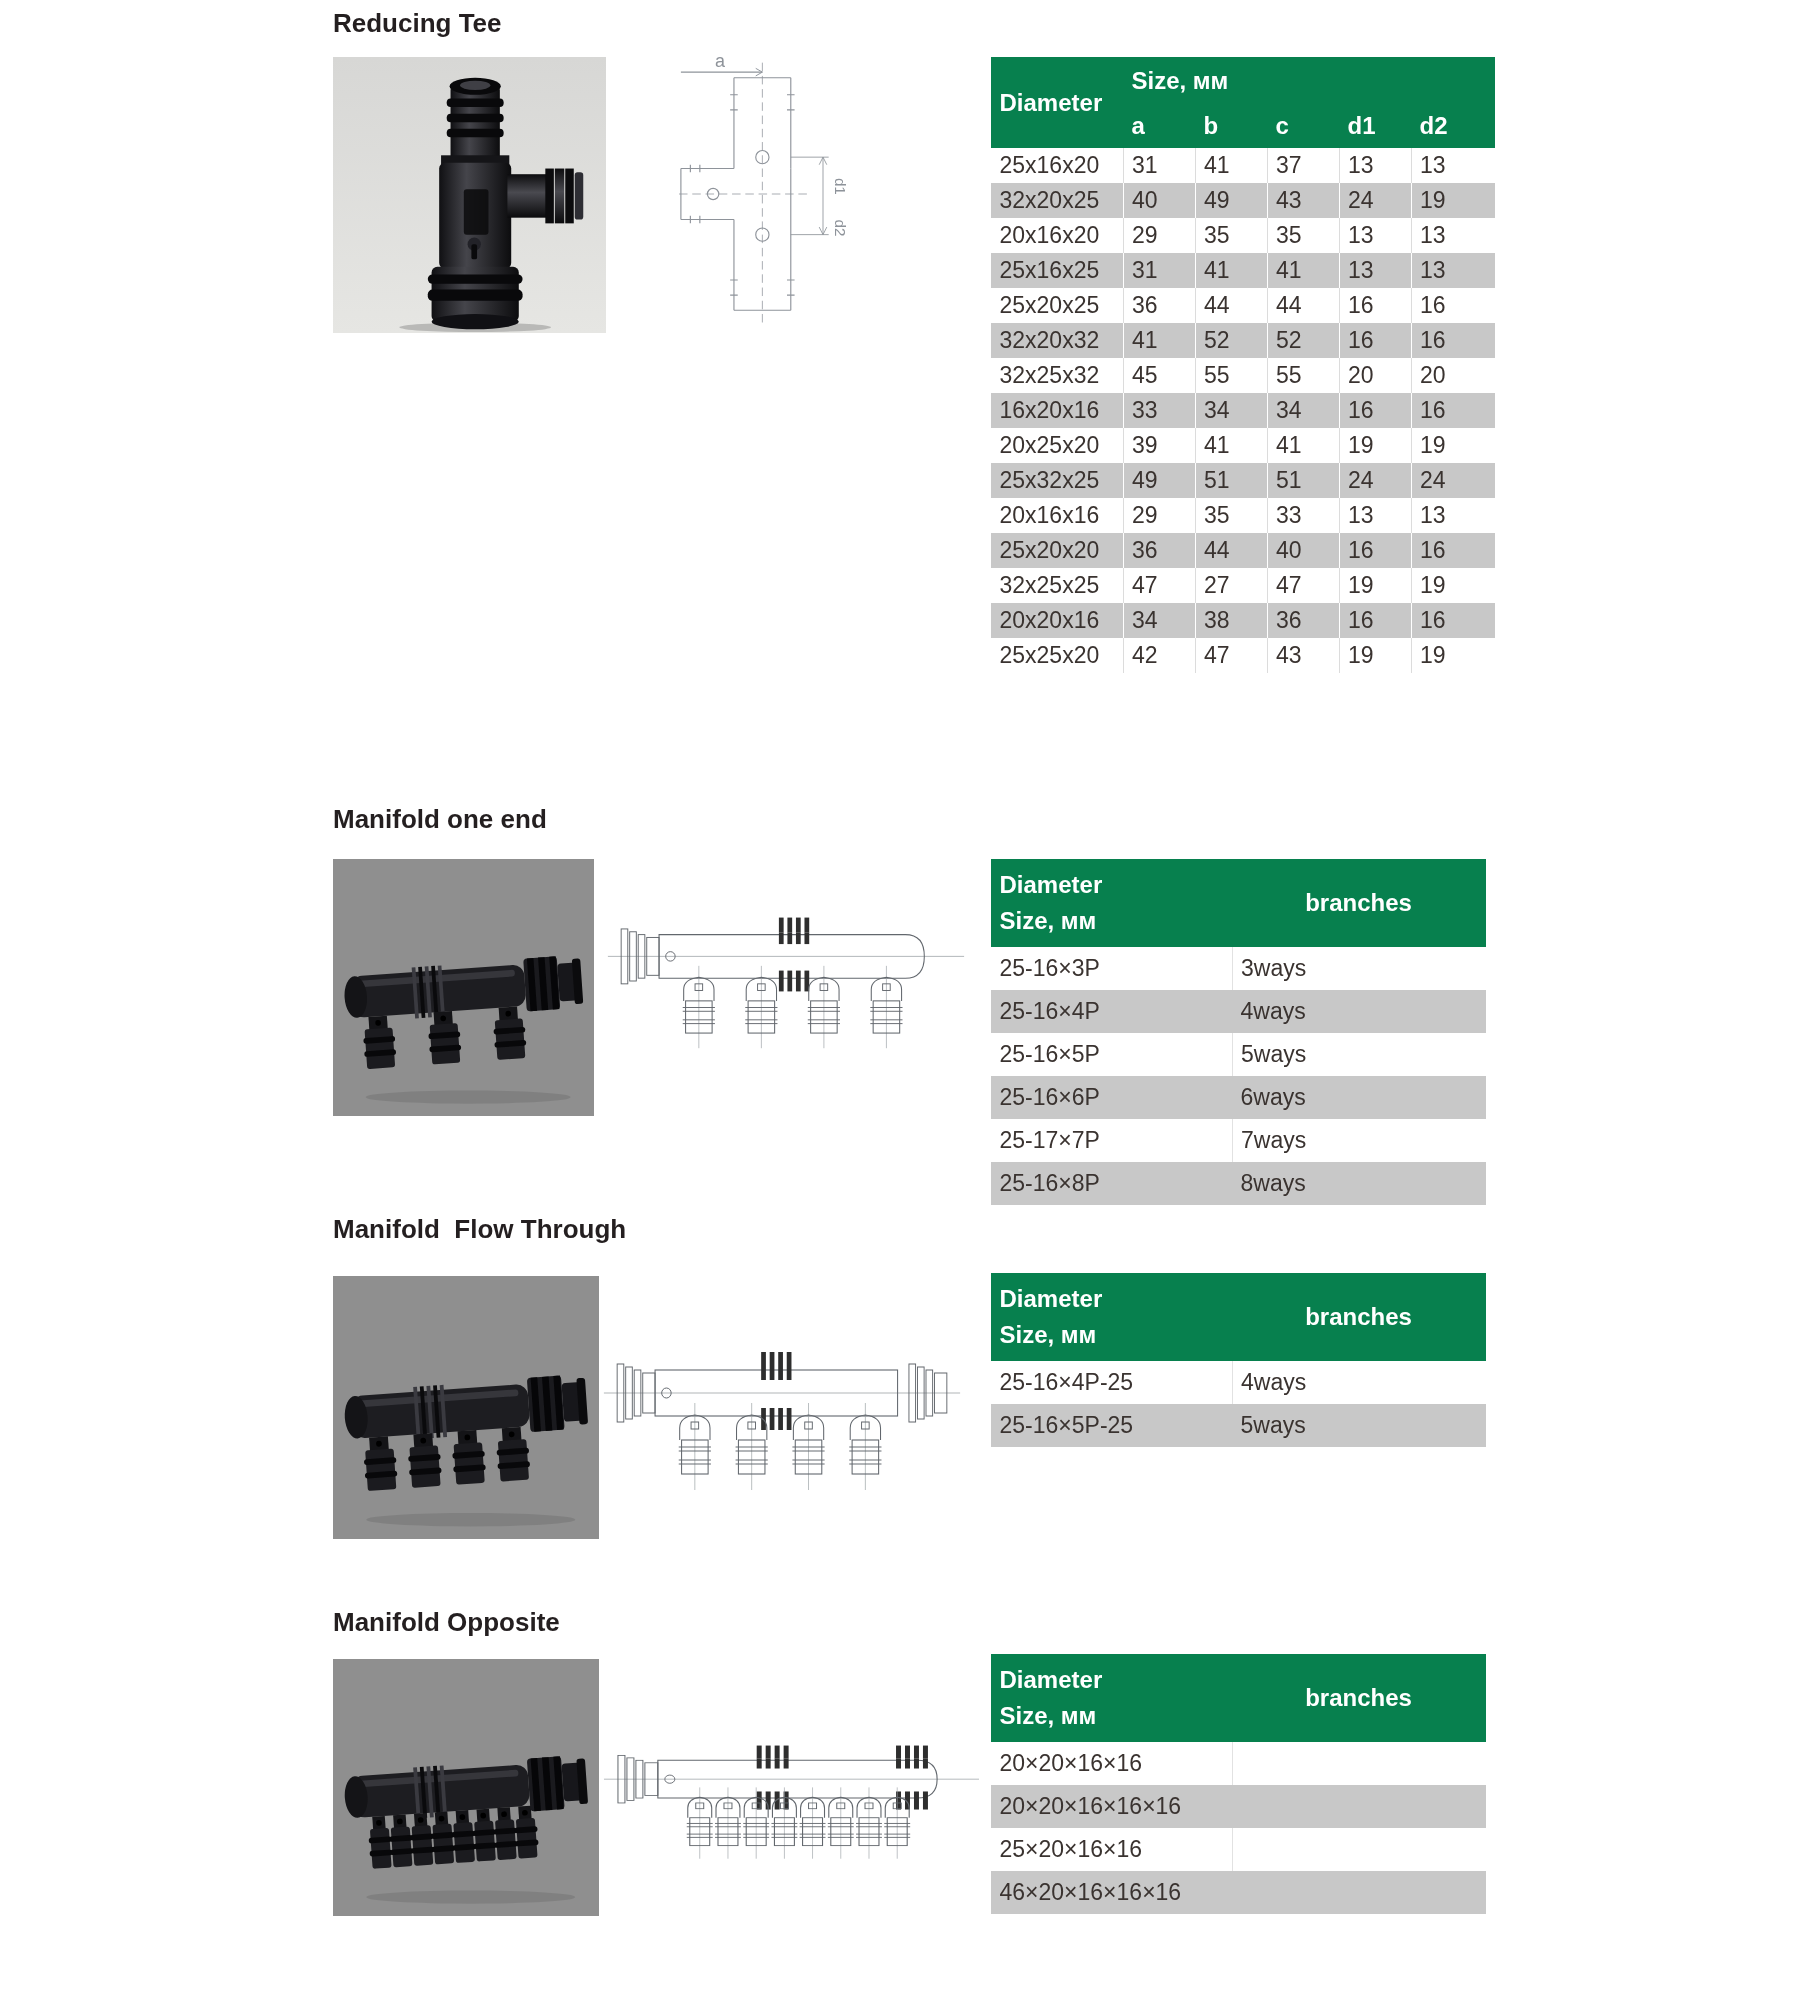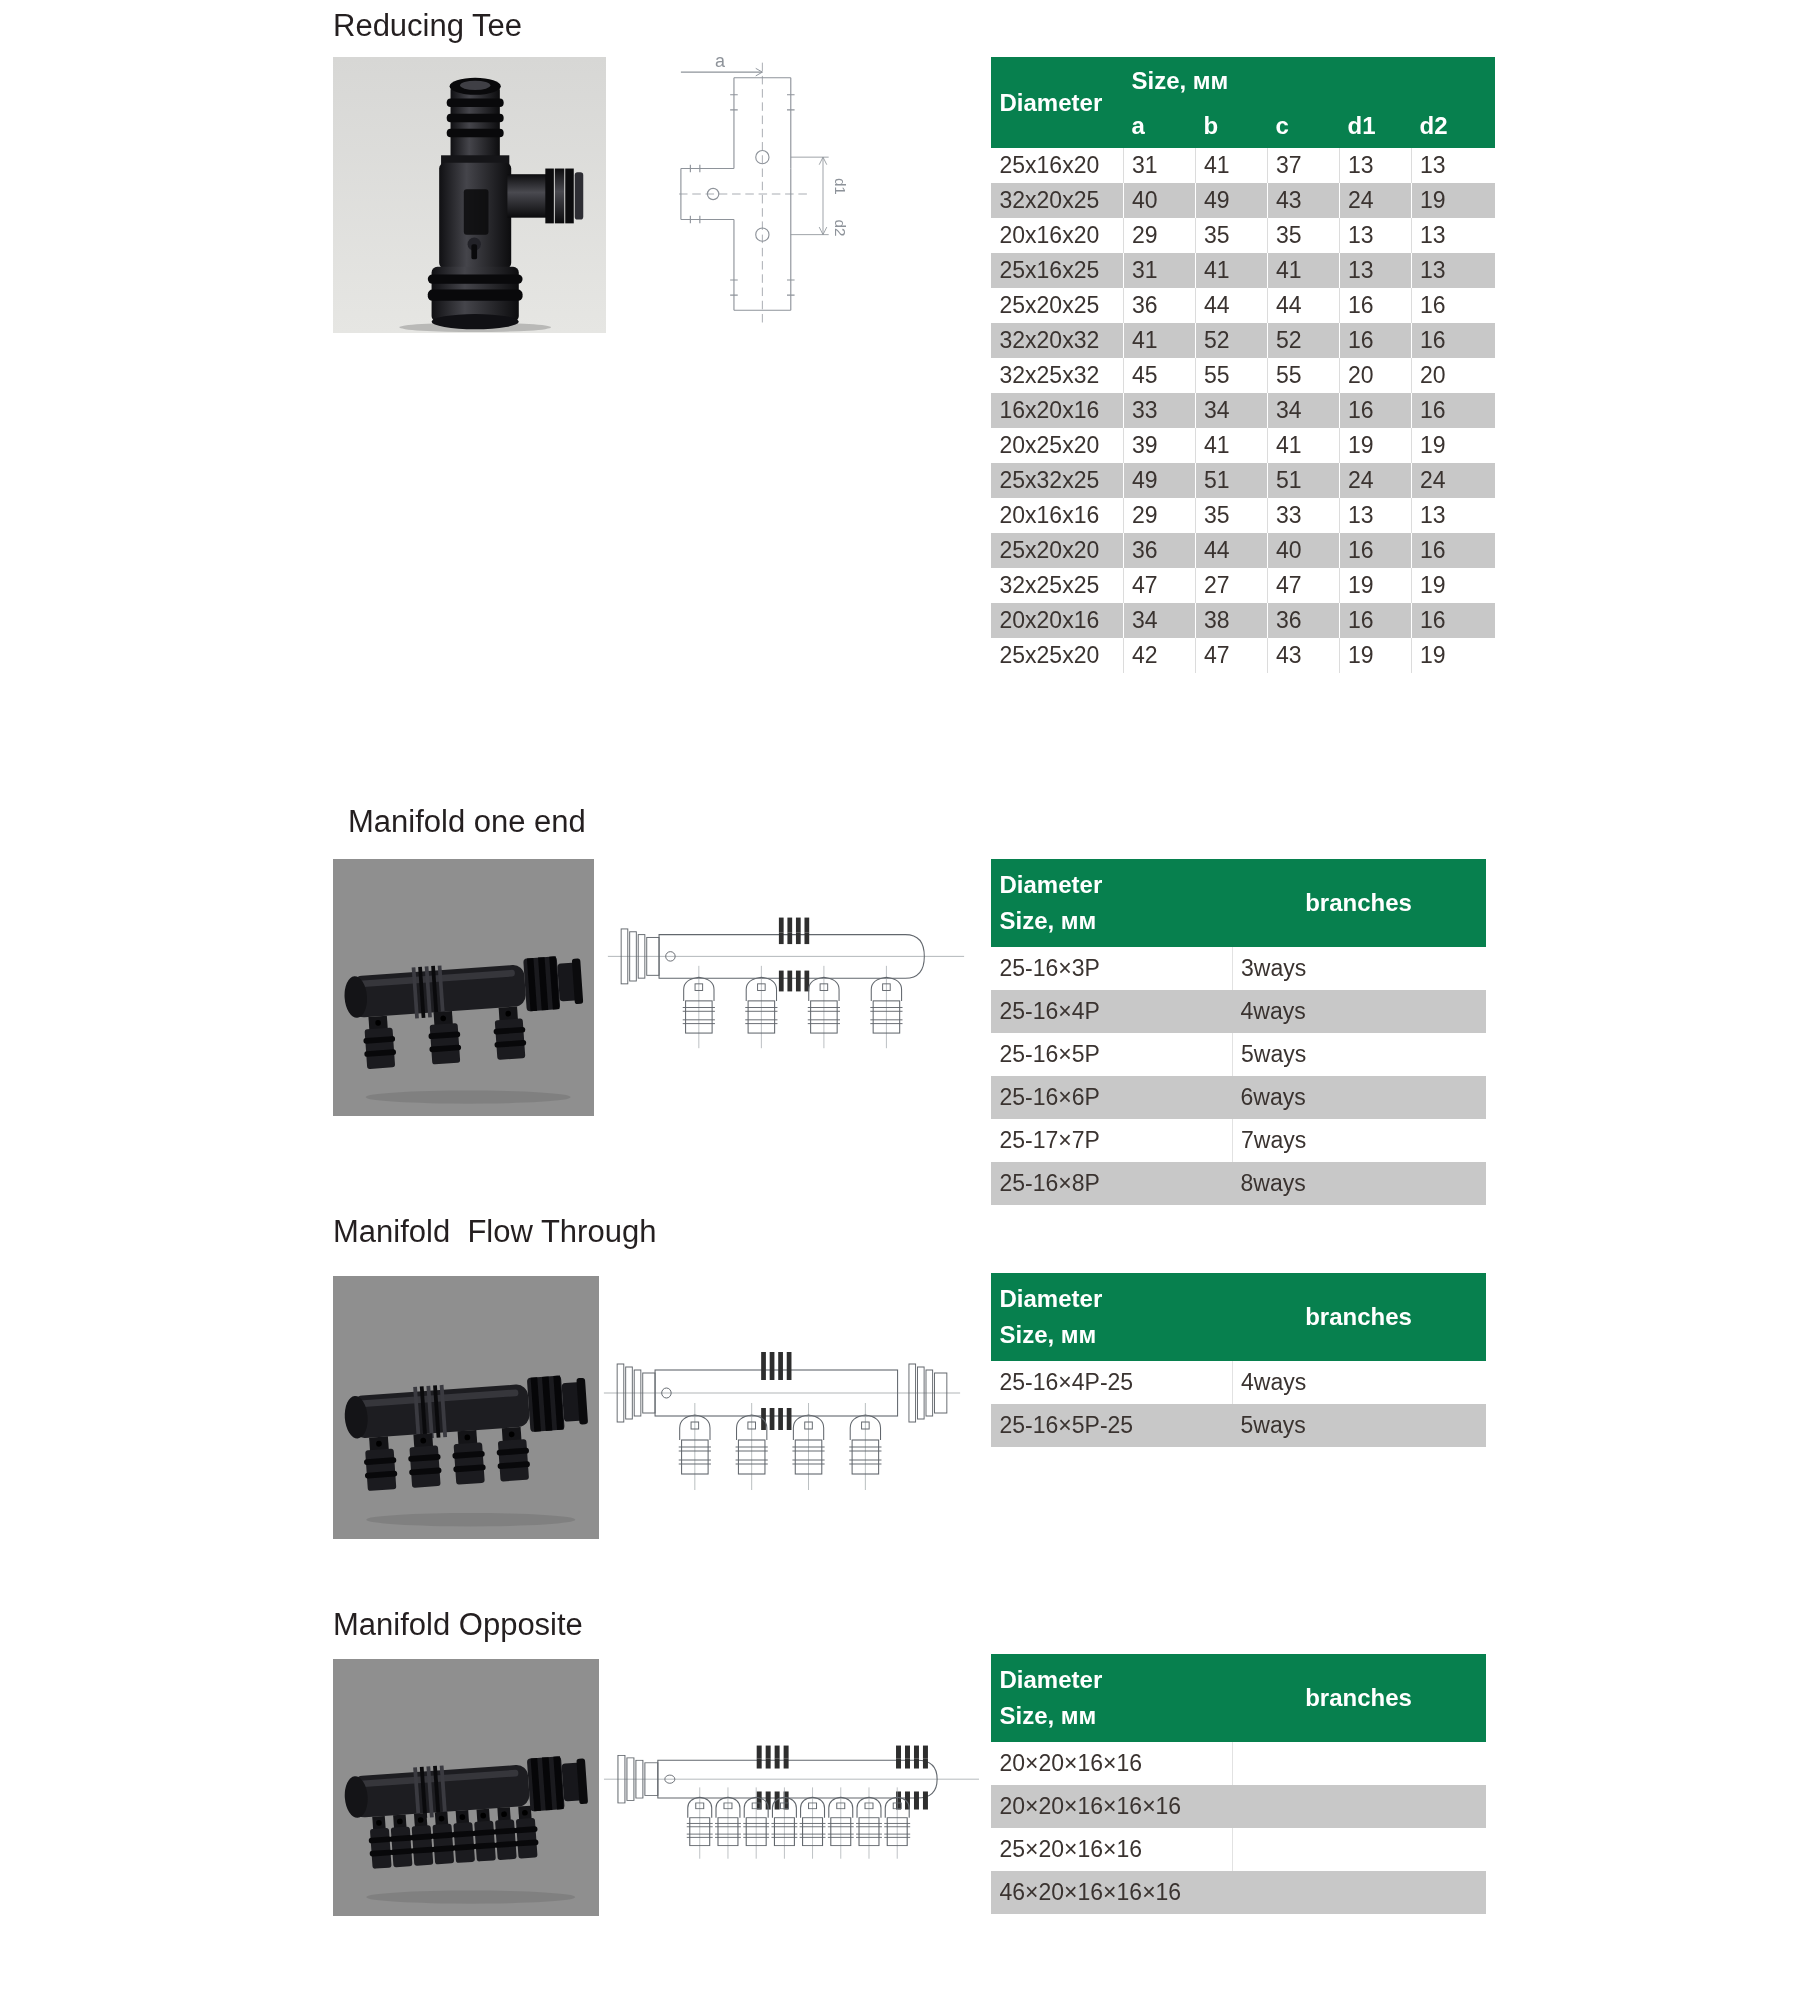--- a/index.html
+++ b/index.html
@@ -1,18 +1,18 @@
 <!DOCTYPE html>
 <html style="--green: #07804E; --gray: #C8C8C8; --text: #3A3330; --title: #241F20;font-size:15px"><head>
 <meta charset="utf-8">
 <style>
   html,body{margin:0;padding:0;background:#ffffff;}
   body{font-family:"Liberation Sans","DejaVu Sans",sans-serif;}
   #page{position:relative;width:1817px;height:2007px;background:#fff;overflow:hidden;color:var(--text,#3a3330);}
-  .sec-title{position:absolute;font-weight:normal;font-size:31px;color:var(--title,#241f20);white-space:pre;}
+  .sec-title{position:absolute;font-weight:bold;font-size:26px;color:var(--title,#241f20);white-space:pre;}
   .photo,.drawing{position:absolute;}
   .photo svg,.drawing svg{width:100%;height:100%;display:block;}
   table{border-collapse:collapse;table-layout:fixed;position:absolute;background:#fff;}
   th{background:var(--green,#07804e);color:#fff;font-weight:bold;text-align:left;font-size:24px;}
   td{font-size:23px;color:var(--text,#3a3330);white-space:nowrap;overflow:hidden;padding-left:8.5px;}
   
   .rt{left:991px;top:57px;width:504px;}
   .rt thead tr:first-child{height:47px;}
   .rt thead tr:last-child{height:44px;}
   .rt th{padding-left:8.5px;}
@@ -254,21 +254,21 @@
           <td>25x25x20</td>
           <td>42</td>
           <td>47</td>
           <td>43</td>
           <td>19</td>
           <td>19</td>
         </tr>
       </tbody>
   </table>
 
-  <div class="sec-title" style="left:333px;top:804px;margin-left:15px;">Manifold one end</div>
+  <div class="sec-title" style="left:333px;top:804px;">Manifold one end</div>
   <div class="photo" style="left:333px;top:859px;width:261px;height:257px;">
       <svg viewBox="0 0 280 272" preserveAspectRatio="none">
     <rect width="280" height="272" fill="#8F8F8F"></rect>
     <g transform="rotate(-4 140 136)">
       <rect x="20" y="116" width="186" height="44" rx="12" fill="#1d1d21"></rect>
       <rect x="26" y="121" width="170" height="7" rx="3" fill="#4b4b52" opacity="0.55"></rect>
       <ellipse cx="24" cy="138" rx="12" ry="22" fill="#141417"></ellipse>
       <rect x="86" y="111" width="4" height="54" fill="#3a3a40"></rect>
           <rect x="93" y="111" width="4" height="54" fill="#0a0a0c"></rect>
           <rect x="100" y="111" width="4" height="54" fill="#3a3a40"></rect>

